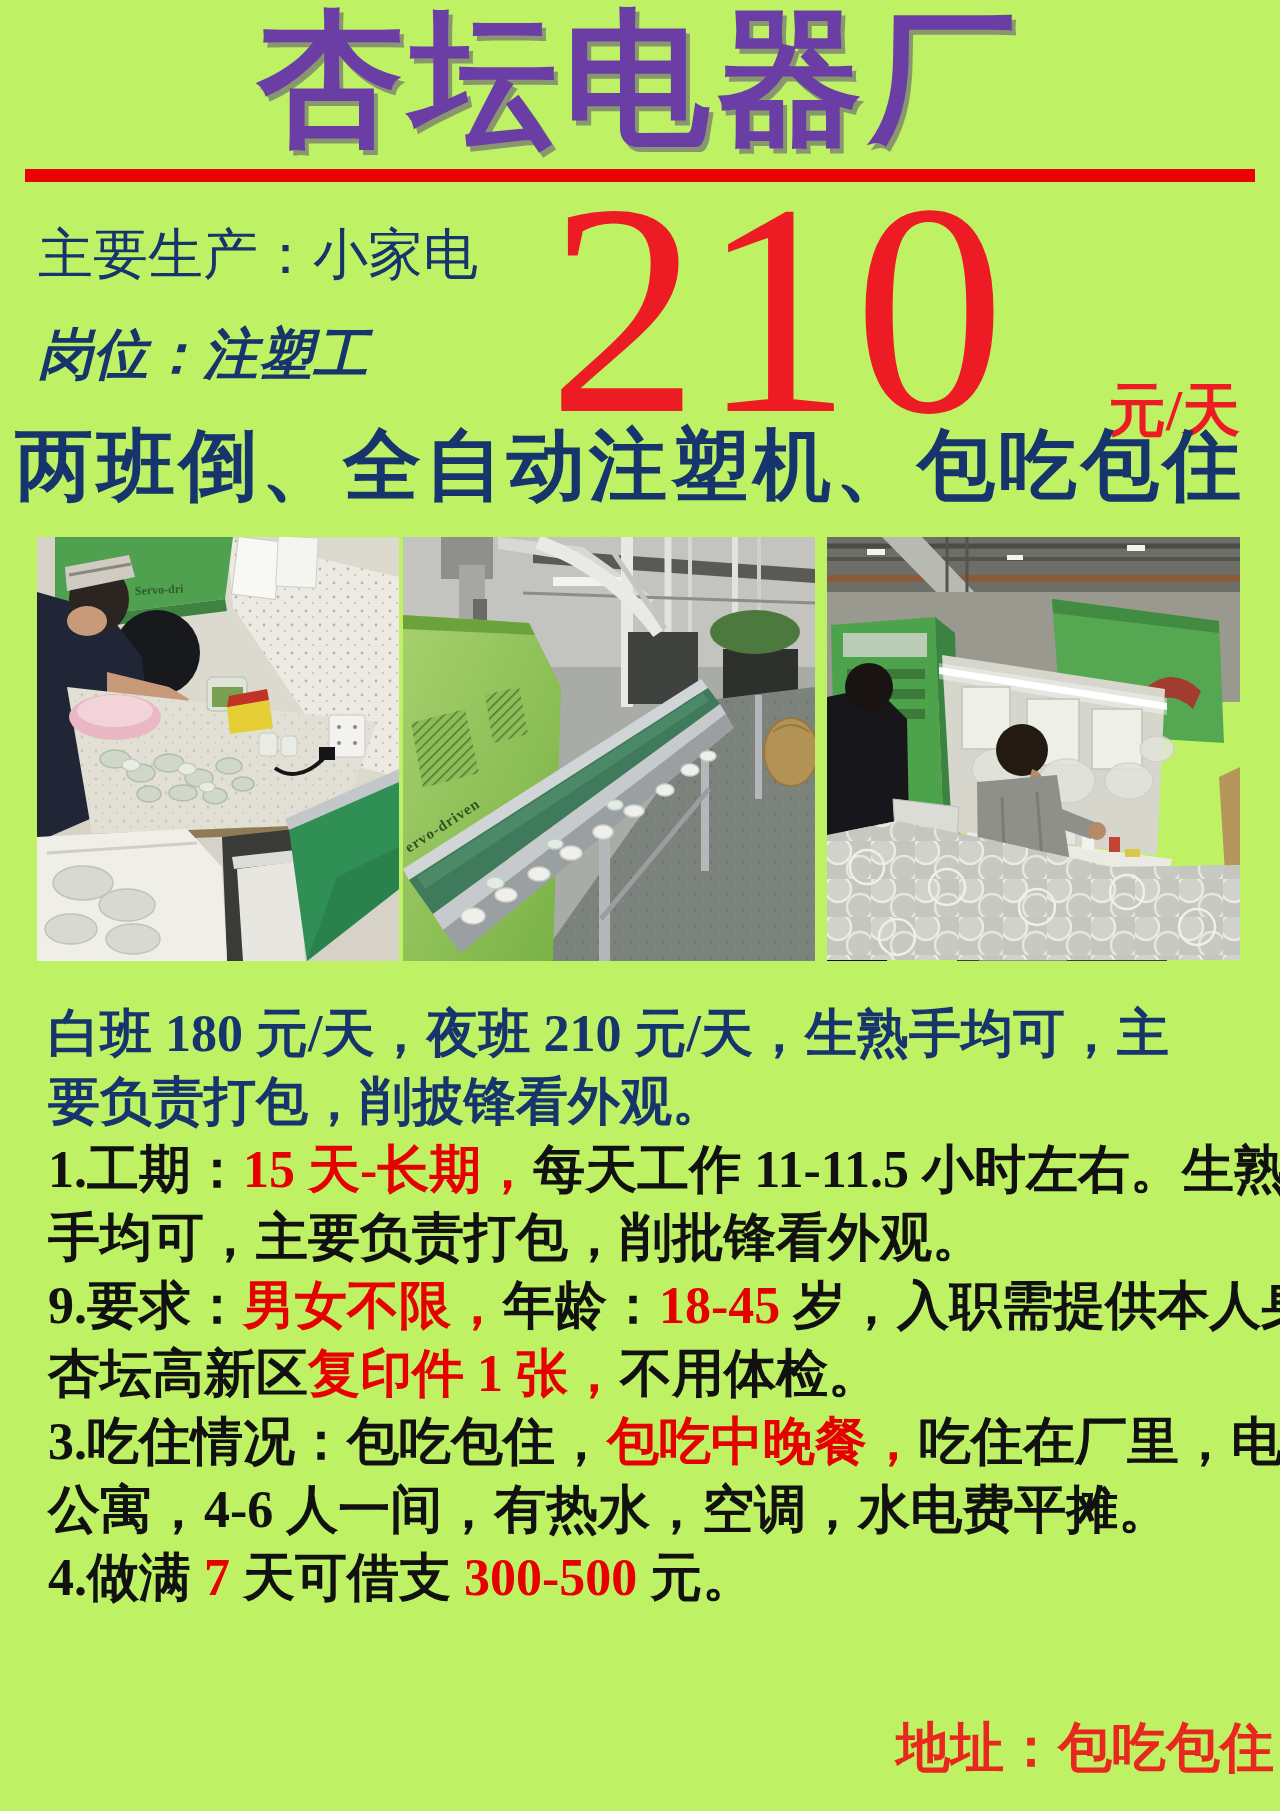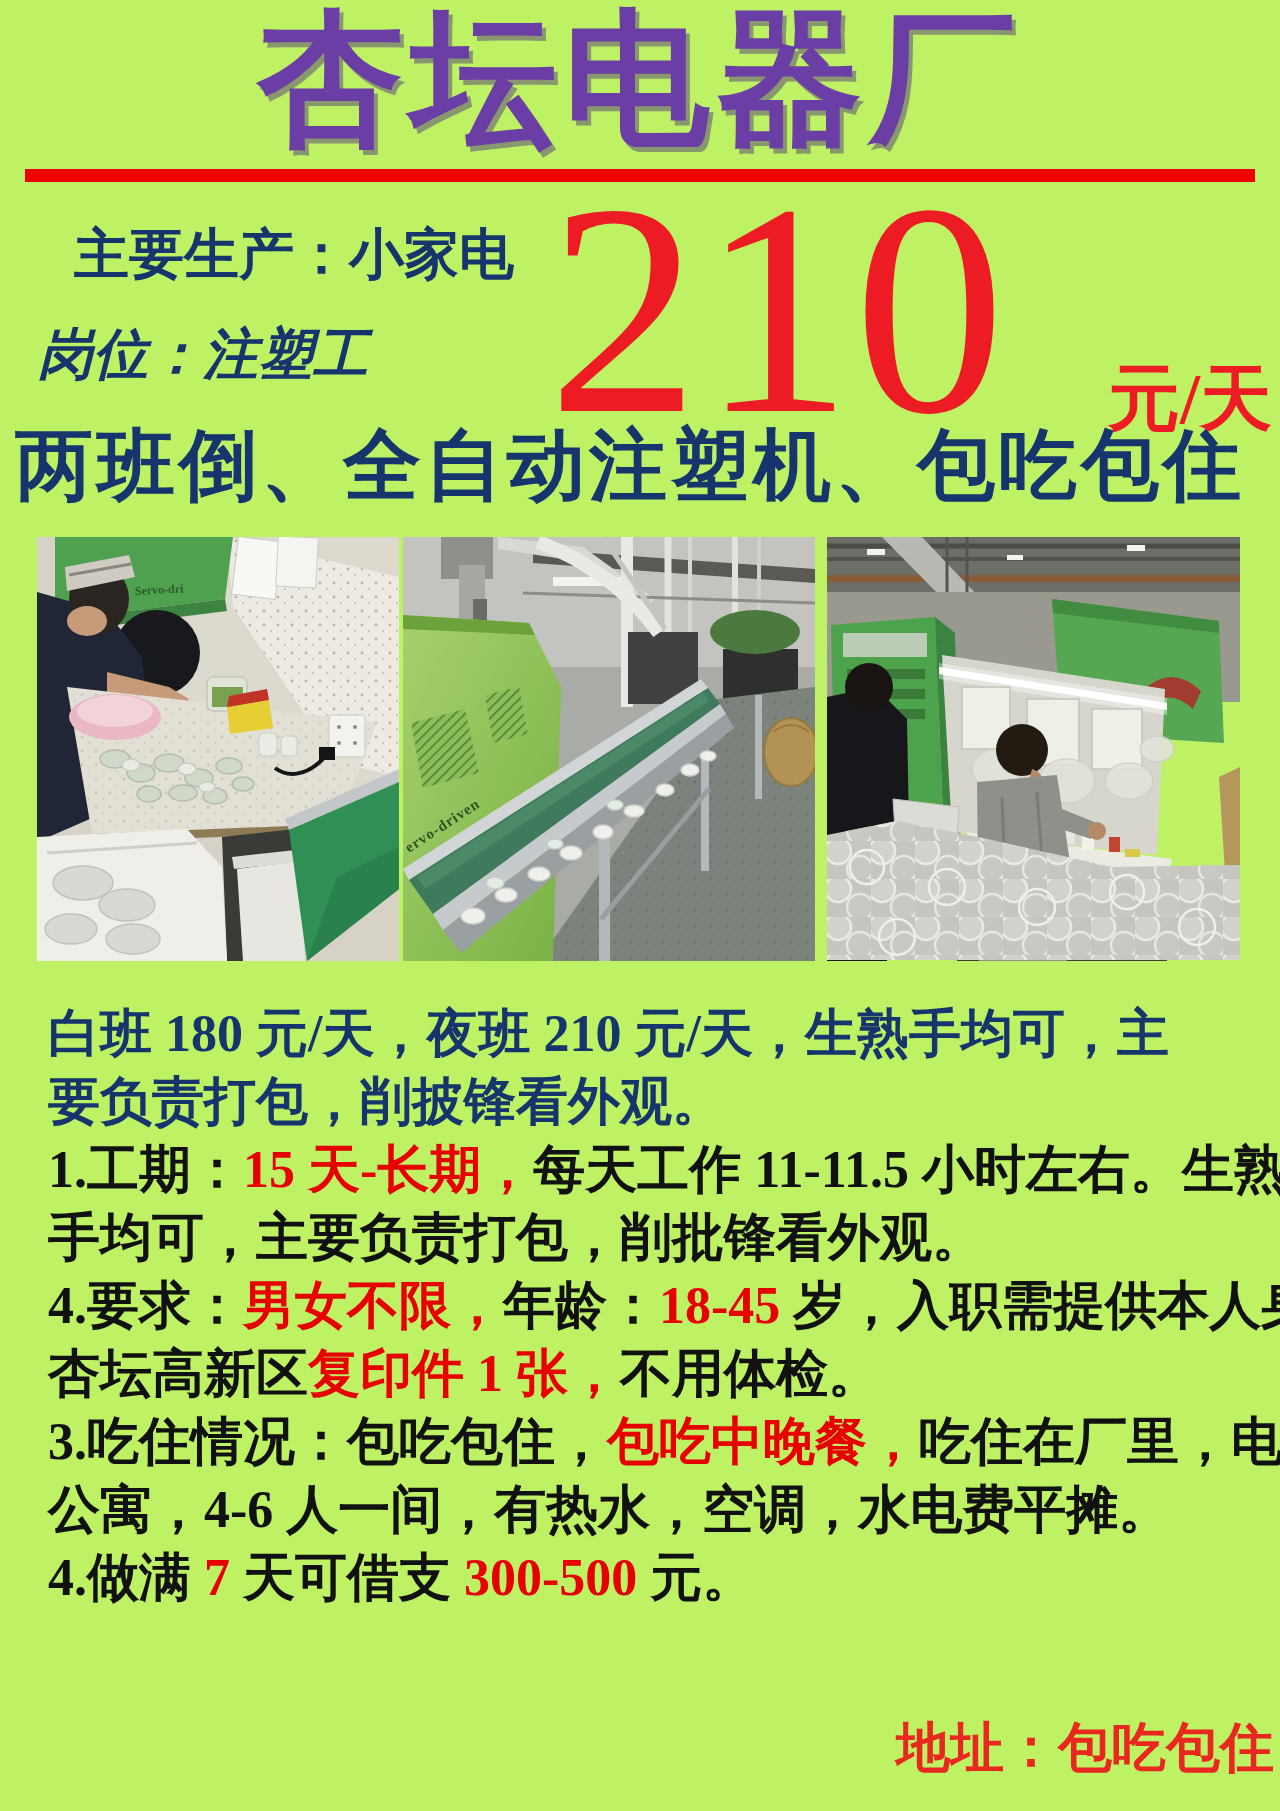--- a/index.html
+++ b/index.html
@@ -7,27 +7,27 @@
     position:relative;width:1280px;height:1811px;background:#bef264;overflow:hidden;
     font-family:"Liberation Serif","DejaVu Serif",serif;
   }
   
   .title{
     position:absolute;top:2px;left:0;width:100%;text-align:center;
     font-size:146px;font-weight:700;color:#6B3EA5;letter-spacing:7px;line-height:1.08;
     text-shadow:4px 5px 0 rgba(74,40,125,.45);white-space:nowrap;
   }
   .red-rule{position:absolute;top:169px;left:25px;width:1230px;height:13px;background:#EE0000;}
-  .info-produce{position:absolute;top:218px;left:38px;font-size:55px;font-weight:700;color:#17356D;white-space:nowrap;margin-left:36px;}
+  .info-produce{position:absolute;top:218px;left:38px;font-size:55px;font-weight:400;color:#17356D;white-space:nowrap;}
   .info-position{position:absolute;top:318px;left:38px;font-size:55px;font-weight:700;color:#17356D;white-space:nowrap;font-style:italic;}
   .wage-amount{
     position:absolute;top:158px;left:548px;font-size:302px;line-height:1;color:#ED1C24;
     font-family:"Liberation Serif","DejaVu Serif",serif;letter-spacing:2px;white-space:nowrap;
   }
-  .wage-unit{position:absolute;top:351px;left:1108px;font-size:72px;font-weight:700;color:#ED1C24;white-space:nowrap;}
+  .wage-unit{position:absolute;top:372px;left:1108px;font-size:58px;font-weight:700;color:#ED1C24;white-space:nowrap;}
   .highlight{
     position:absolute;top:414px;left:15px;width:1260px;font-size:78px;font-weight:700;color:#17356D;
     letter-spacing:4px;white-space:nowrap;
   }
   
   .photo{position:absolute;top:537px;display:block;}
   .photo-1{left:37px;}
   .photo-2{left:403px;}
   .photo-3{left:827px;}
   
@@ -307,21 +307,21 @@
       <circle cx="370" cy="390" r="18"></circle>
         <circle cx="70" cy="400" r="18"></circle>
     </g>
   </svg>
 
   <div class="body-text">
       <div class="body-line"><span class="seg-navy">白班 180 元/天，夜班 210 元/天，生熟手均可，主</span></div>
       <div class="body-line"><span class="seg-navy">要负责打包，削披锋看外观。</span></div>
       <div class="body-line"><span class="seg-black">1.工期：</span><span class="seg-red">15 天-长期，</span><span class="seg-black">每天工作 11-11.5 小时左右。生熟</span></div>
       <div class="body-line"><span class="seg-black">手均可，主要负责打包，削批锋看外观。</span></div>
-      <div class="body-line"><span class="seg-black">4.要求：</span><span class="seg-red">男女不限，</span><span class="seg-black">年龄：</span><span class="seg-red">18-45</span><span class="seg-black"> 岁，入职需提供本人身</span></div>
+      <div class="body-line"><span class="seg-black">9.要求：</span><span class="seg-red">男女不限，</span><span class="seg-black">年龄：</span><span class="seg-red">18-45</span><span class="seg-black"> 岁，入职需提供本人身</span></div>
       <div class="body-line"><span class="seg-black">杏坛高新区</span><span class="seg-red">复印件 1 张，</span><span class="seg-black">不用体检。</span></div>
       <div class="body-line"><span class="seg-black">3.吃住情况：包吃包住，</span><span class="seg-red">包吃中晚餐，</span><span class="seg-black">吃住在厂里，电梯</span></div>
       <div class="body-line"><span class="seg-black">公寓，4-6 人一间，有热水，空调，水电费平摊。</span></div>
       <div class="body-line"><span class="seg-black">4.做满 </span><span class="seg-red">7</span><span class="seg-black"> 天可借支 </span><span class="seg-red">300-500</span><span class="seg-black"> 元。</span></div>
     </div>
 
   <div class="address">地址：包吃包住</div>
 </div>
 
 </body></html>

